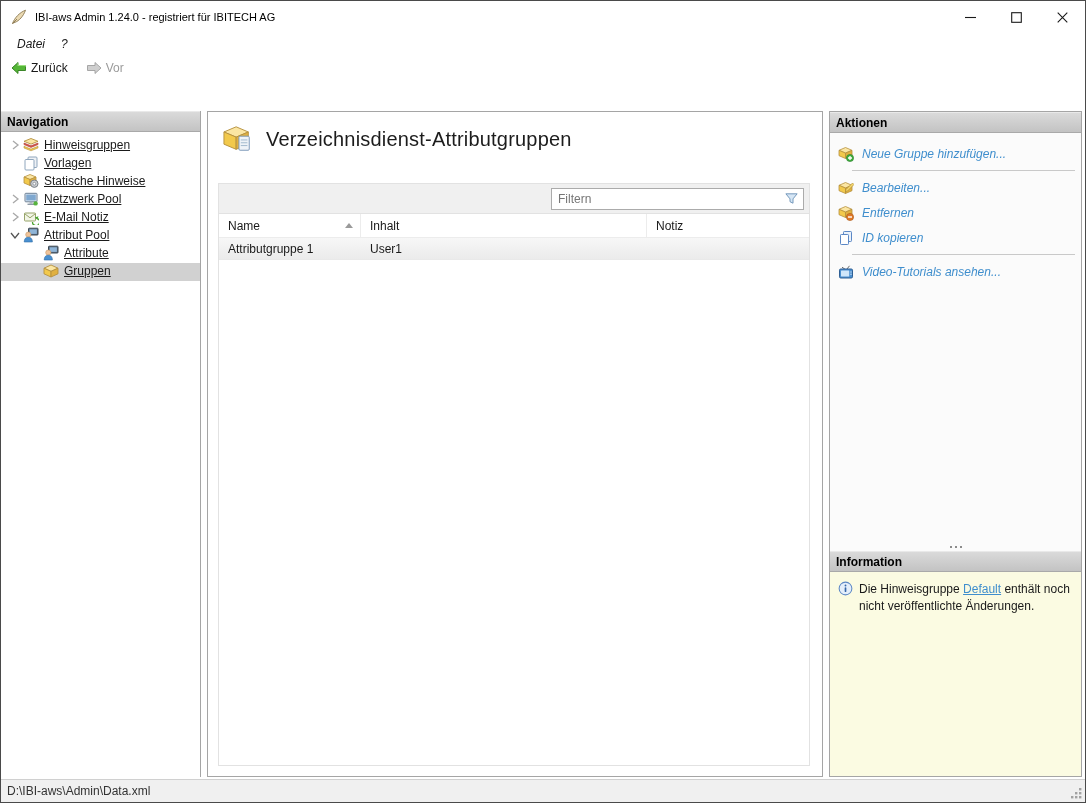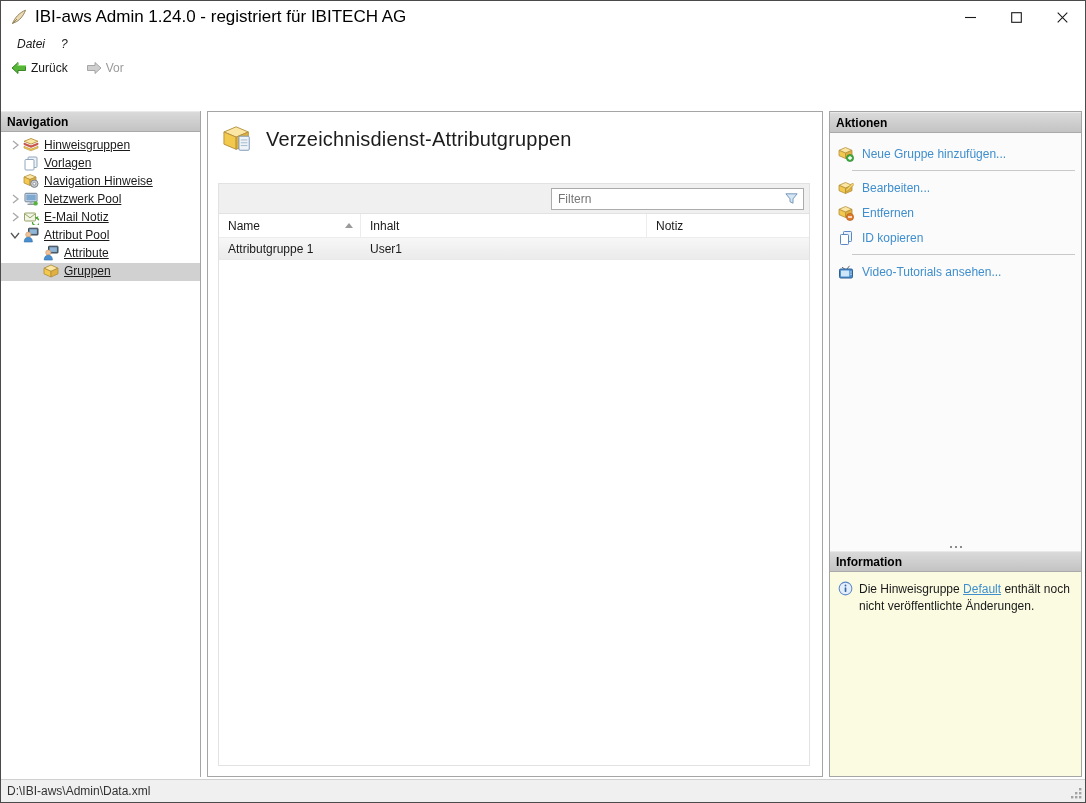--- a/index.html
+++ b/index.html
@@ -4,21 +4,21 @@
 <style>
   * { margin:0; padding:0; box-sizing:border-box; }
   html,body { width:1086px; height:803px; background:#bbb; }
   body { font-family:"Liberation Sans","DejaVu Sans",sans-serif; font-size:12px; color:#1a1a1a; }
 
   .window { width:1086px; height:803px; background:#fff; border:1px solid #4a4a4a; display:flex; flex-direction:column; }
 
   
   .titlebar { height:32px; display:flex; align-items:center; padding-left:9px; background:#fff; flex:none; }
   .titlebar .app-icon { width:18px; height:18px; margin-right:7px; }
-  .titlebar .title { font-size:17px; color:#000; }
+  .titlebar .title { font-size:11px; color:#000; }
   .win-controls { margin-left:auto; display:flex; height:100%; }
   .win-btn { width:46px; height:100%; display:flex; align-items:center; justify-content:center; }
 
   
   .menubar { height:21px; display:flex; align-items:center; padding-left:8px; background:#fff; flex:none; }
   .menu-item { padding:2px 8px;font-style:italic; }
 
   
   .toolbar { height:27px; display:flex; align-items:center; padding-left:6px; gap:10px; background:#fff; flex:none; }
   .tool-btn { display:flex; align-items:center; gap:4px; padding:2px 4px; }
@@ -73,21 +73,21 @@
   .info-body { height:204px; flex:none; background:#fbfbe2; padding:9px 9px 9px 8px; display:flex; gap:6px; align-items:flex-start; }
   .info-body .i-icon { width:15px; height:15px; flex:none; margin-top:0; }
   .info-text { line-height:1.4; color:#1a1a1a; }
   .info-text a { color:var(--link); }
 
   
   .statusbar { height:23px; flex:none; background:#f0f0f0; border-top:1px solid #d0d0d0; display:flex; align-items:center; padding-left:6px; color:#333; position:relative; }
   .resize-grip { position:absolute; right:2px; bottom:2px; width:13px; height:13px; cursor:nwse-resize; }
 
   :root { --link:#3f8ecd; }
-  .a-lbl { padding-top:1px; }
+  .a-lbl { padding-top:1px;font-style:italic; }
   svg { display:block; }
 </style>
 </head>
 <body>
 
 <div class="window">
 
   <div class="titlebar">
     <span class="app-icon">
       <svg viewBox="0 0 18 18" width="18" height="18">
@@ -177,21 +177,21 @@
           <span class="expander"></span>
           <span class="t-icon">
             <svg viewBox="0 0 16 16" width="16" height="16">
               <polygon points="7,1.5 13,4 7,6.5 1,4" fill="#fbe6a3" stroke="#b5913f" stroke-width="0.8"></polygon>
               <polygon points="1,4 7,6.5 7,12.5 1,10" fill="#f2c94c" stroke="#b5913f" stroke-width="0.8"></polygon>
               <polygon points="13,4 7,6.5 7,12.5 13,10" fill="#e0b040" stroke="#b5913f" stroke-width="0.8"></polygon>
               <circle cx="11.3" cy="10.7" r="3.7" fill="#c9cdd2" stroke="#7d8288"></circle>
               <circle cx="11.3" cy="10.7" r="1.4" fill="#ffffff" stroke="#7d8288" stroke-width="0.7"></circle>
             </svg>
           </span>
-          <span class="lbl">Navigation Hinweise</span>
+          <span class="lbl">Statische Hinweise</span>
         </div>
 
 
         <div class="tree-item">
           <span class="expander">
             <svg width="16" height="16" viewBox="0 0 16 16">
                 <polyline points="6,4 11,8 6,12" fill="none" stroke="#a8a8a8" stroke-width="1.3"></polyline>
               </svg>
           </span>
           <span class="t-icon">

